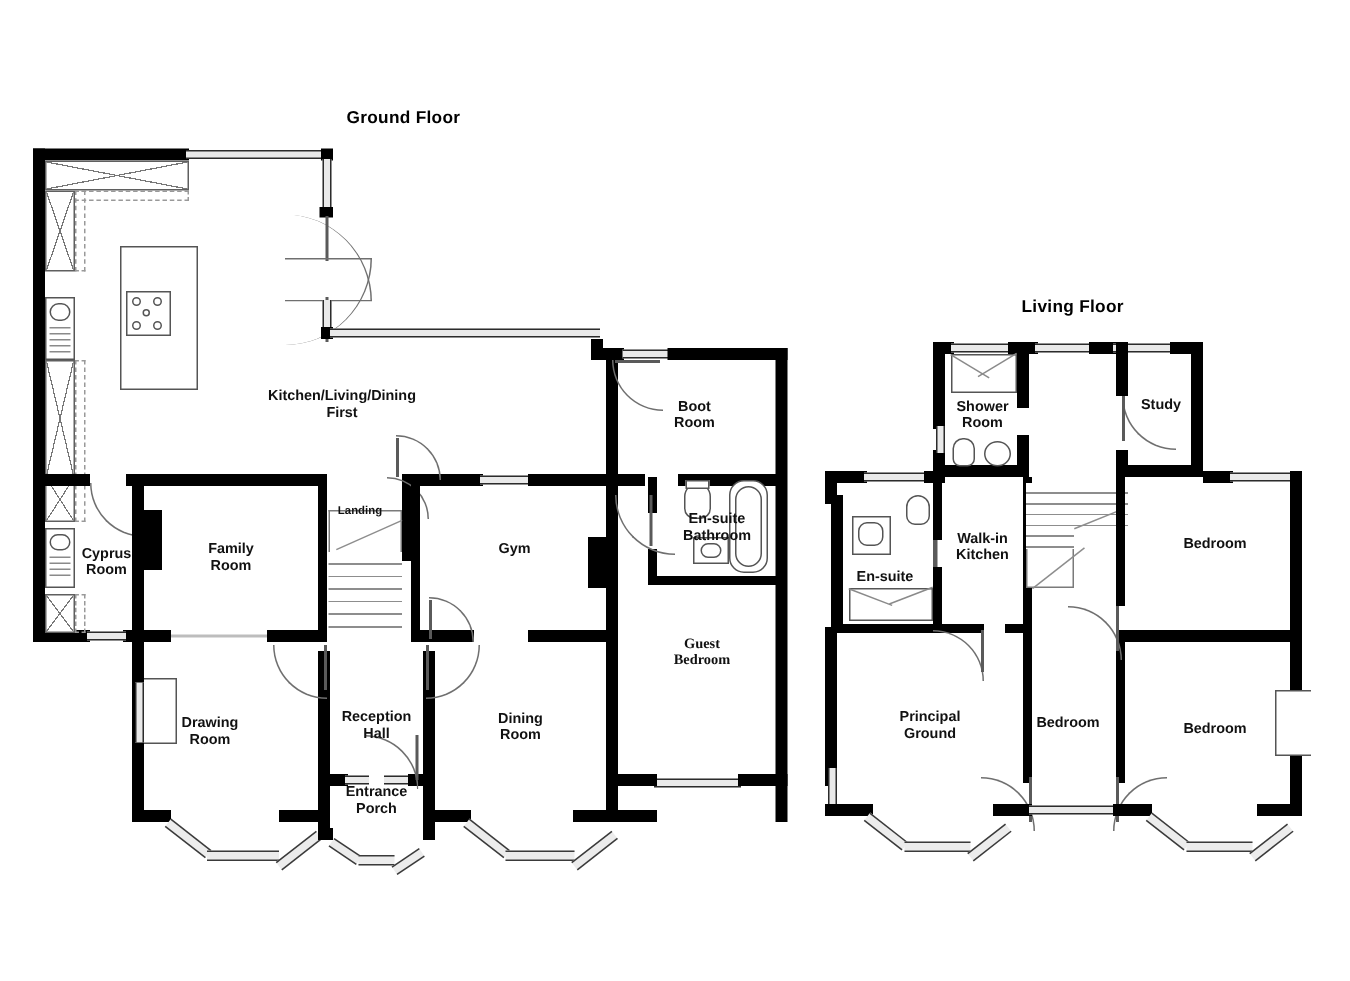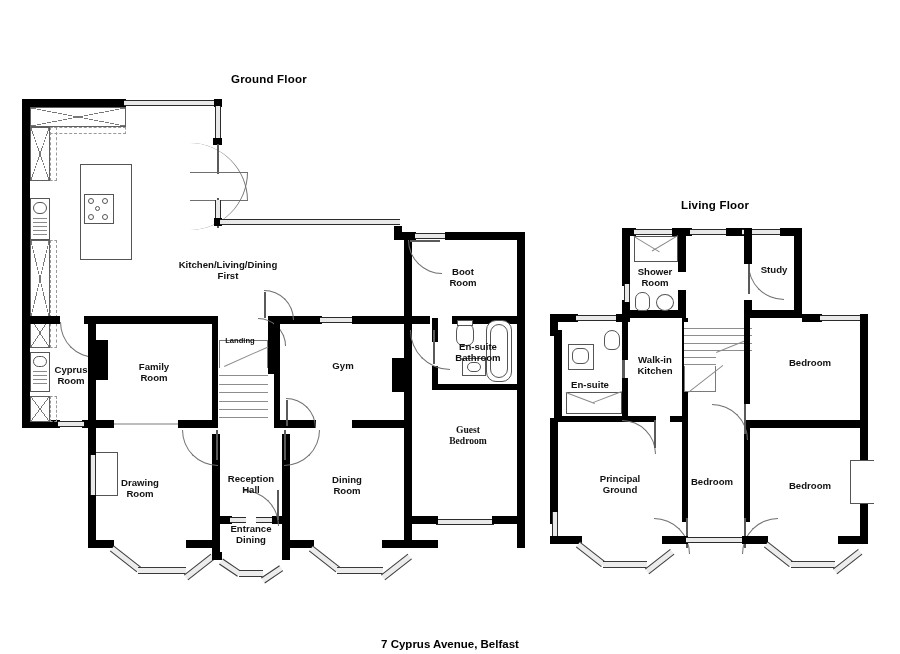--- a/index.html
+++ b/index.html
@@ -103,21 +103,20 @@
     transform-origin: 0 50%;
   }
 </style>
 </head>
 <body>
 
 <div id="plan-root">
 
   <div class="floor-title" id="ground-floor-title">Ground Floor</div>
   <div class="floor-title" id="first-floor-title">Living Floor</div>
-  <div id="property-address">7 Cyprus Avenue, Belfast</div>
 
   <div>
 
     <div class="w" style="left:22px; top:99px; width:104px; height:8px;"></div>
 
     <div class="w" style="left:22px; top:99px; width:8px; height:221px;"></div>
 
     <div class="w" style="left:22px; top:320px; width:8px; height:108px;"></div>
 
     <div class="w" style="left:22px; top:420px; width:38px; height:8px;"></div>
@@ -291,21 +290,21 @@
 Bathroom</div>
     <div class="room-label" style="left:468px; top:435px;font-family:Liberation Serif, serif;">Guest
 Bedroom</div>
     <div class="room-label" style="left:140px; top:488px;">Drawing
 Room</div>
     <div class="room-label" style="left:251px; top:469px;margin-top:15px;">Reception
 Hall</div>
     <div class="room-label" style="left:347px; top:485px;">Dining
 Room</div>
     <div class="room-label" style="left:251px; top:534px;">Entrance
-Dining</div>
+Porch</div>
   </div>
 
   <div>
 
     <div class="w" style="left:622px; top:228px; width:14px; height:8px;"></div>
     <div class="win h" style="left:634px; top:229px; width:40px; height:6px;"></div>
     <div class="w" style="left:672px; top:228px; width:20px; height:8px;"></div>
     <div class="win h" style="left:690px; top:229px; width:38px; height:6px;"></div>
     <div class="w" style="left:726px; top:228px; width:18px; height:8px;"></div>
     <div class="win h" style="left:742px; top:229px; width:40px; height:6px;"></div>

